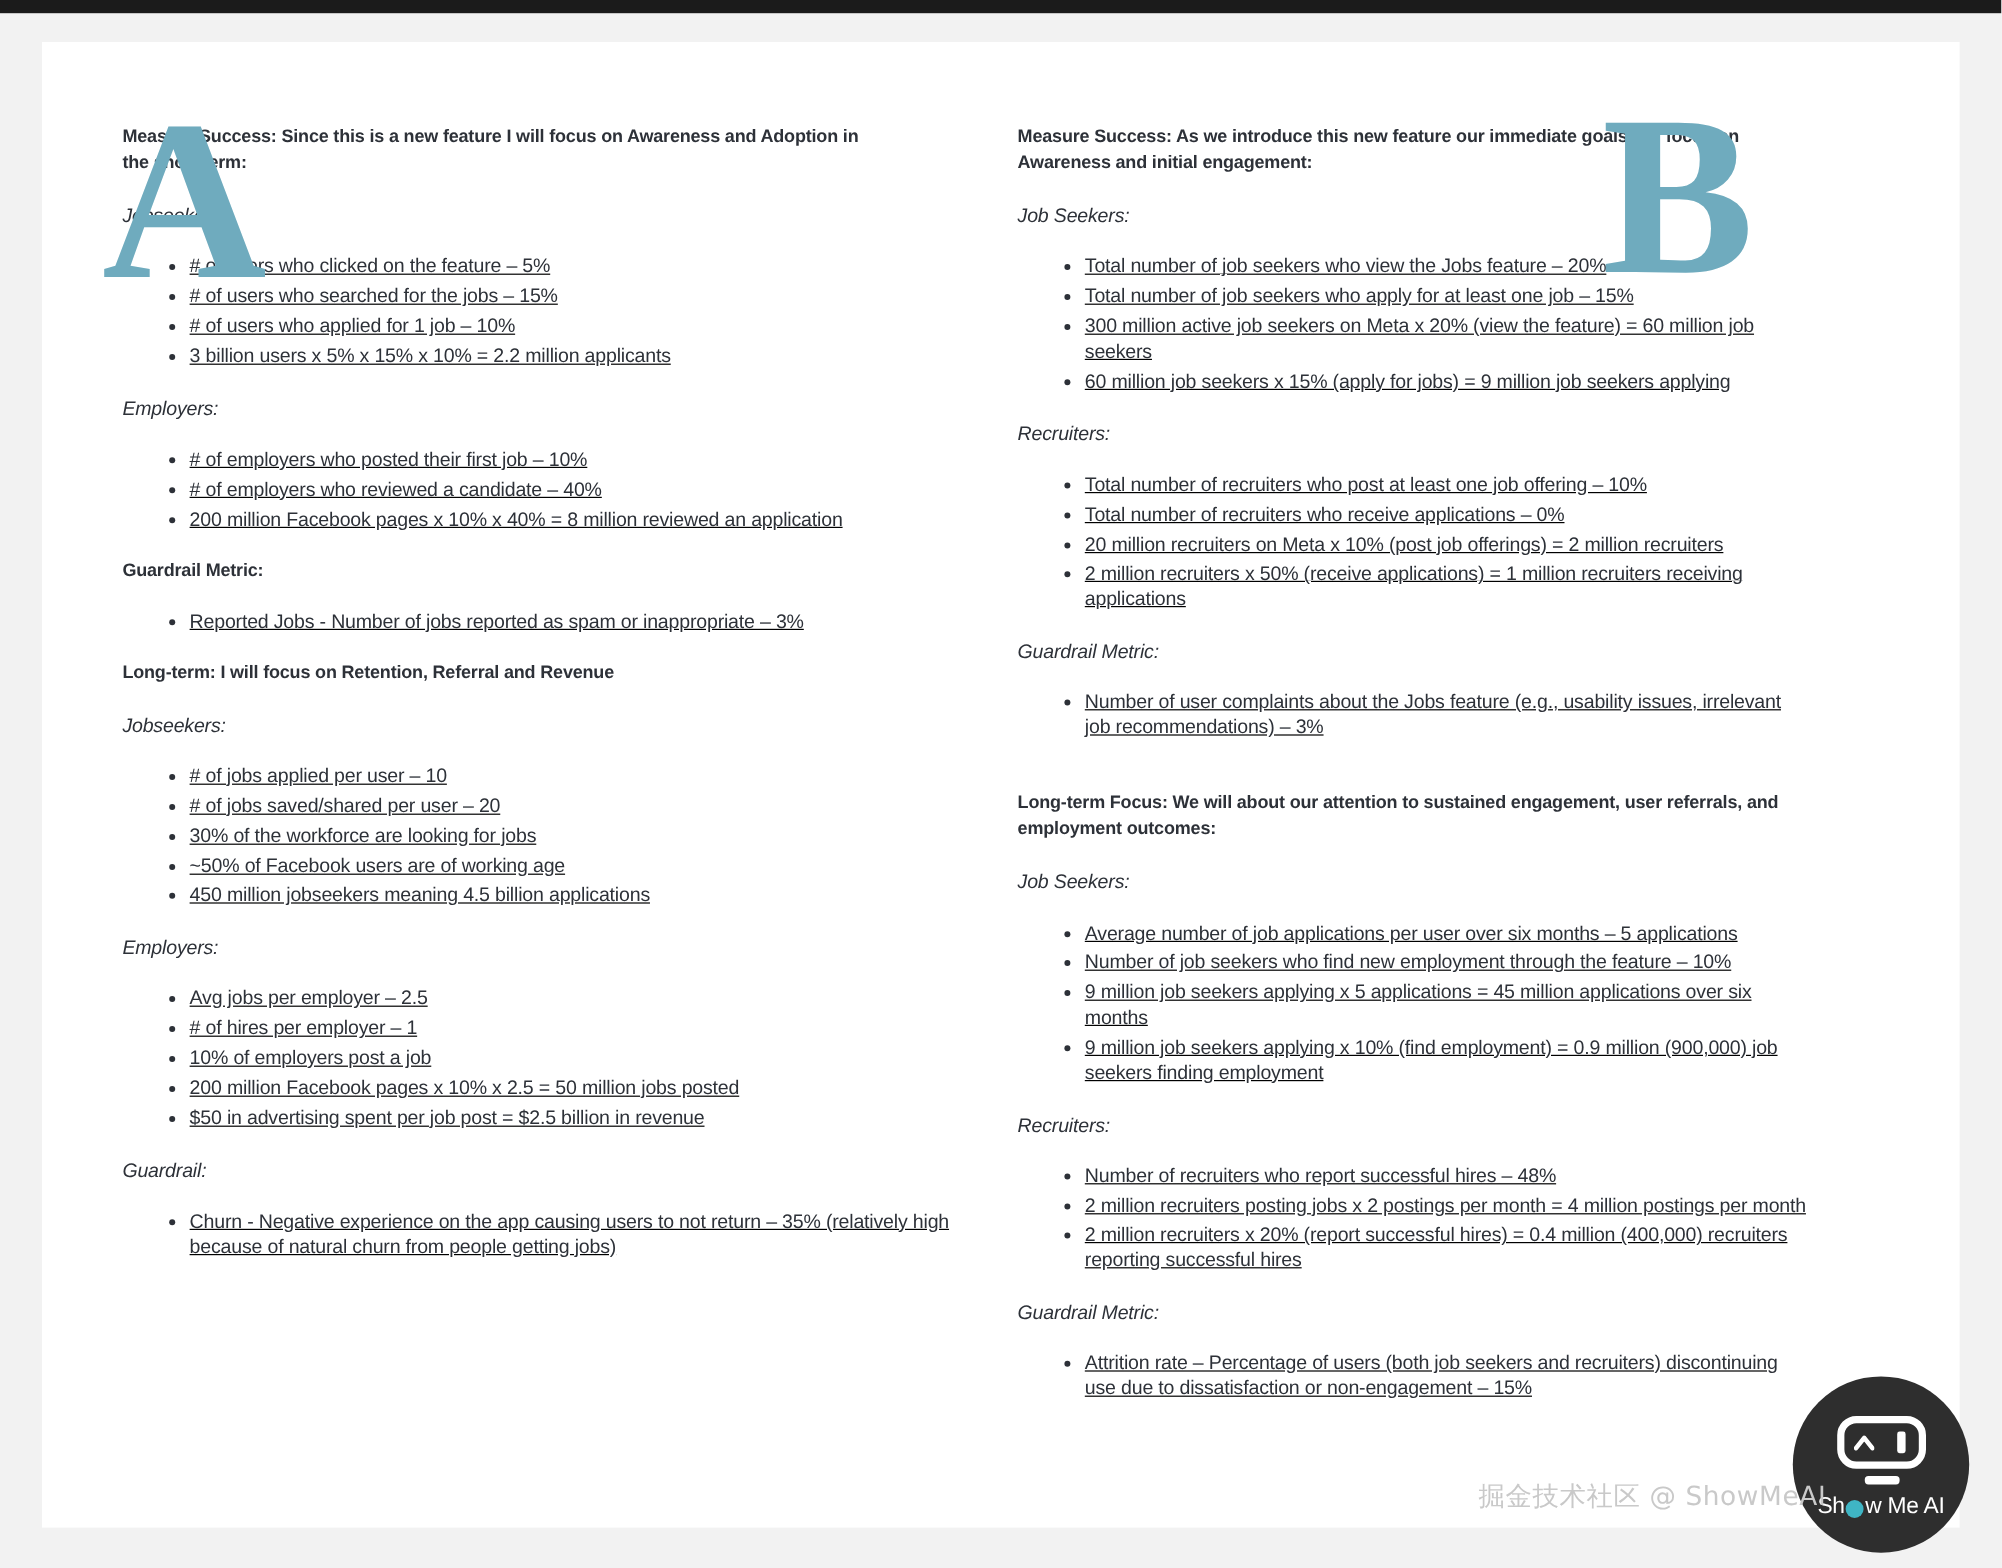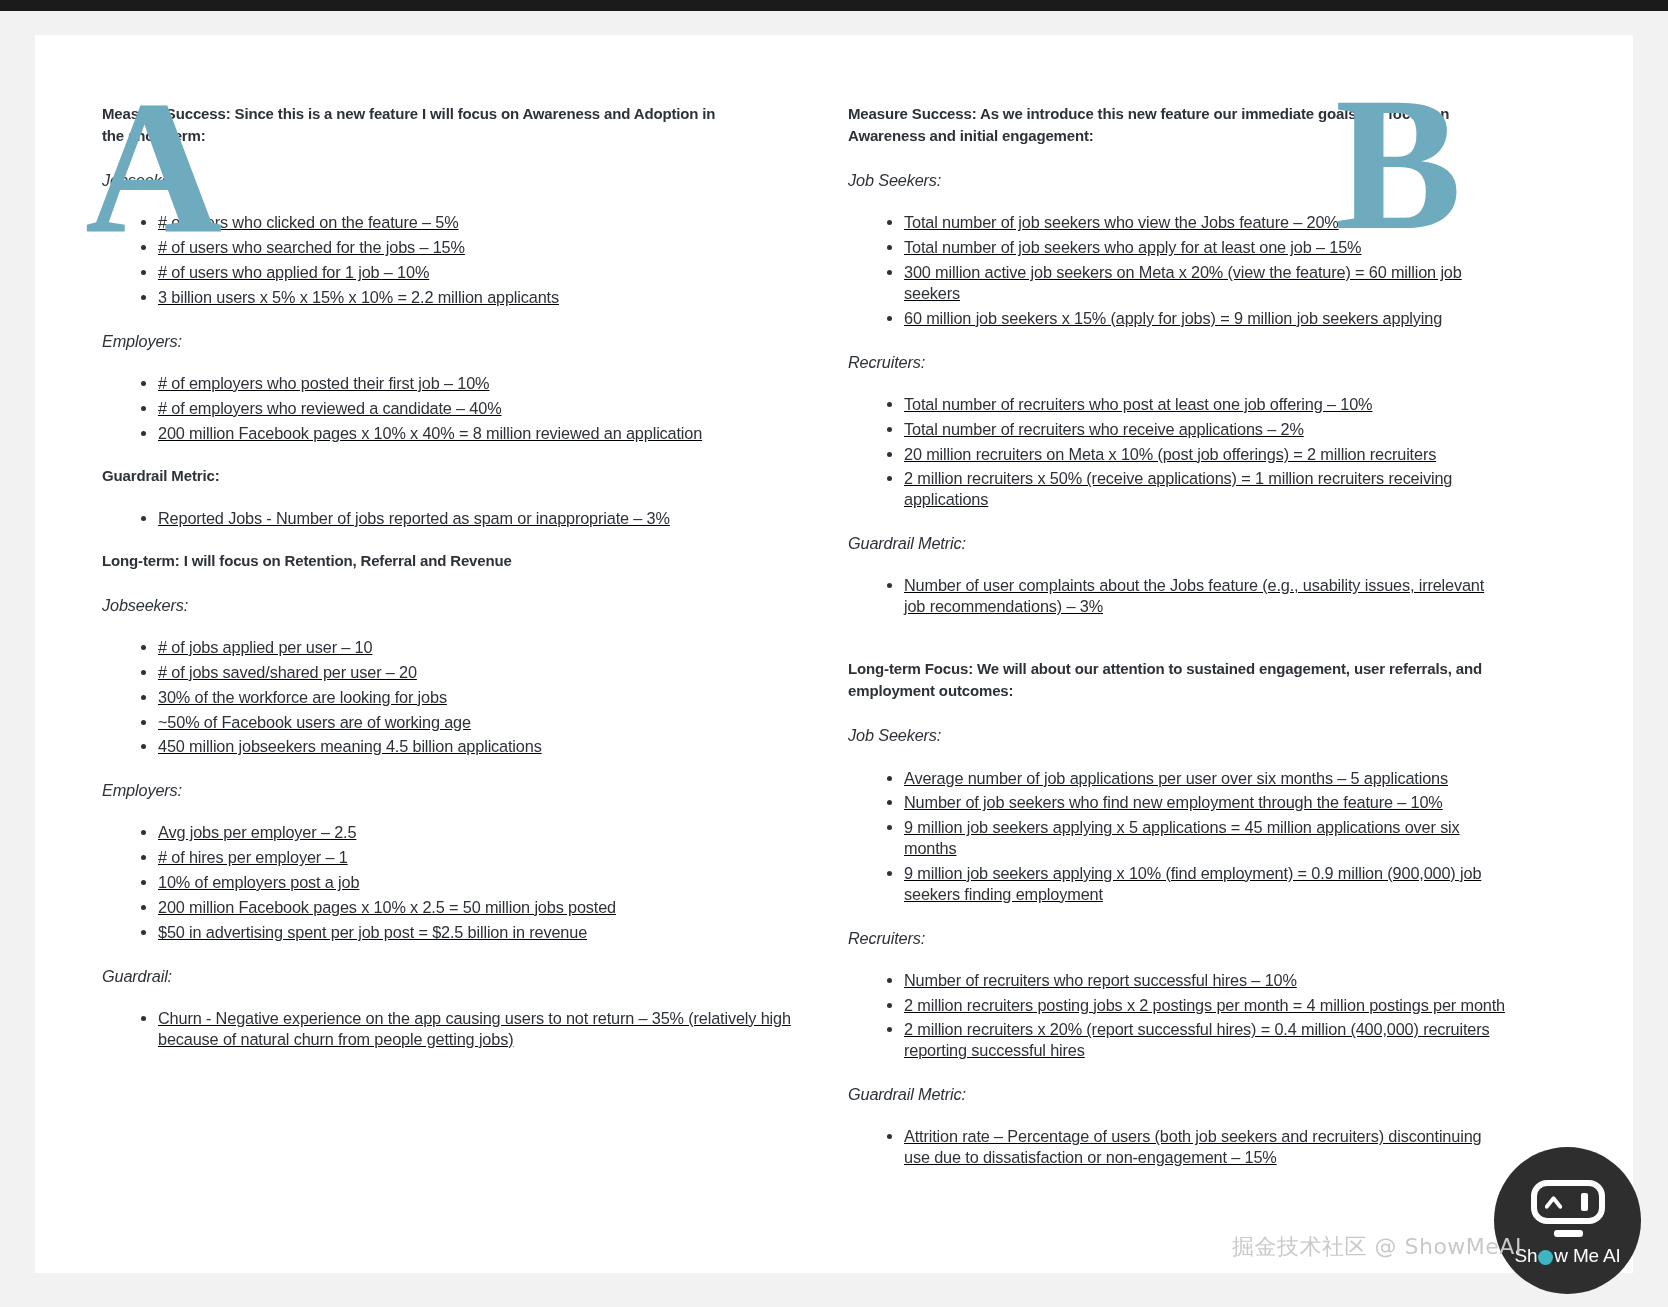--- a/index.html
+++ b/index.html
@@ -248,21 +248,21 @@
         <ul class="bullets">
           <li>Total number of job seekers who view the Jobs feature – 20%</li>
           <li>Total number of job seekers who apply for at least one job – 15%</li>
           <li>300 million active job seekers on Meta x 20% (view the feature) = 60 million job seekers</li>
           <li>60 million job seekers x 15% (apply for jobs) = 9 million job seekers applying</li>
         </ul>
 
         <p class="subhead">Recruiters:</p>
         <ul class="bullets">
           <li>Total number of recruiters who post at least one job offering – 10%</li>
-          <li>Total number of recruiters who receive applications – 2%</li>
+          <li>Total number of recruiters who receive applications – 0%</li>
           <li>20 million recruiters on Meta x 10% (post job offerings) = 2 million recruiters</li>
           <li>2 million recruiters x 50% (receive applications) = 1 million recruiters receiving applications</li>
         </ul>
 
         <p class="subhead">Guardrail Metric:</p>
         <ul class="bullets">
           <li>Number of user complaints about the Jobs feature (e.g., usability issues, irrelevant job recommendations) – 3%</li>
         </ul>
 
         <div class="gap-md"></div>
@@ -272,21 +272,21 @@
         <p class="subhead">Job Seekers:</p>
         <ul class="bullets">
           <li>Average number of job applications per user over six months – 5 applications</li>
           <li>Number of job seekers who find new employment through the feature – 10%</li>
           <li>9 million job seekers applying x 5 applications = 45 million applications over six months</li>
           <li>9 million job seekers applying x 10% (find employment) = 0.9 million (900,000) job seekers finding employment</li>
         </ul>
 
         <p class="subhead">Recruiters:</p>
         <ul class="bullets">
-          <li>Number of recruiters who report successful hires – 10%</li>
+          <li>Number of recruiters who report successful hires – 48%</li>
           <li>2 million recruiters posting jobs x 2 postings per month = 4 million postings per month</li>
           <li>2 million recruiters x 20% (report successful hires) = 0.4 million (400,000) recruiters reporting successful hires</li>
         </ul>
 
         <p class="subhead">Guardrail Metric:</p>
         <ul class="bullets">
           <li>Attrition rate – Percentage of users (both job seekers and recruiters) discontinuing use due to dissatisfaction or non-engagement – 15%</li>
         </ul>
 
       </div>

